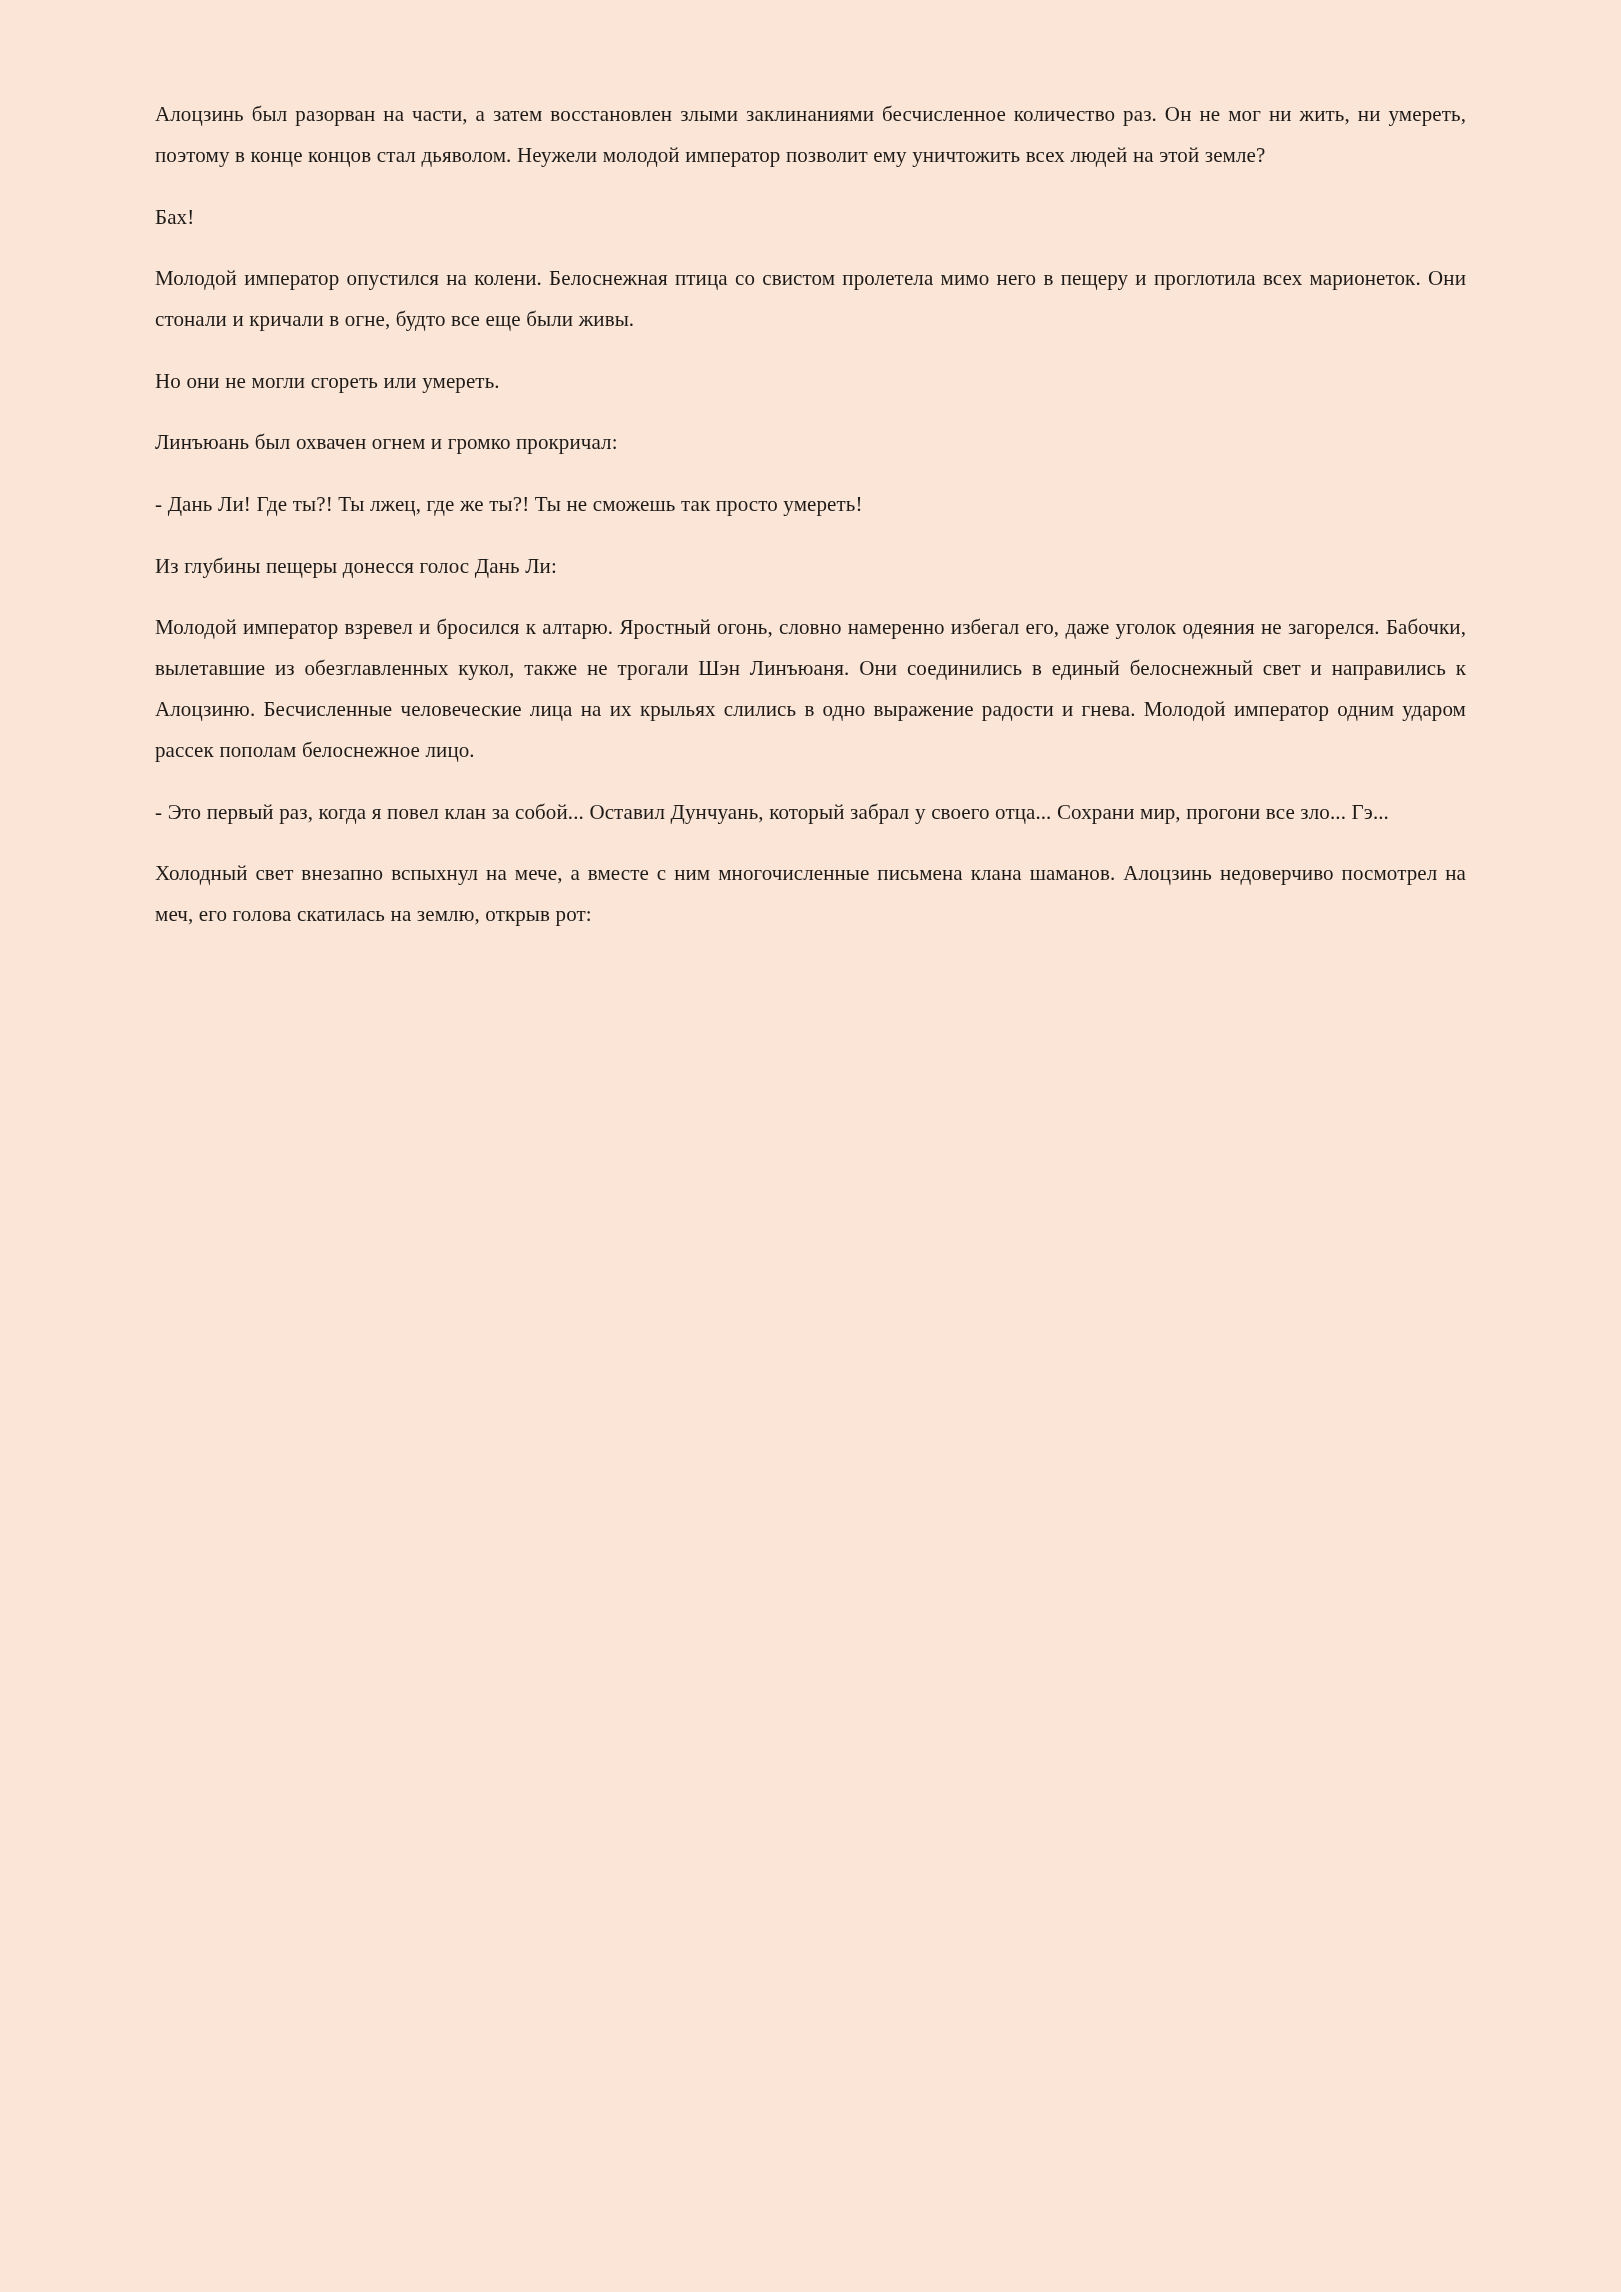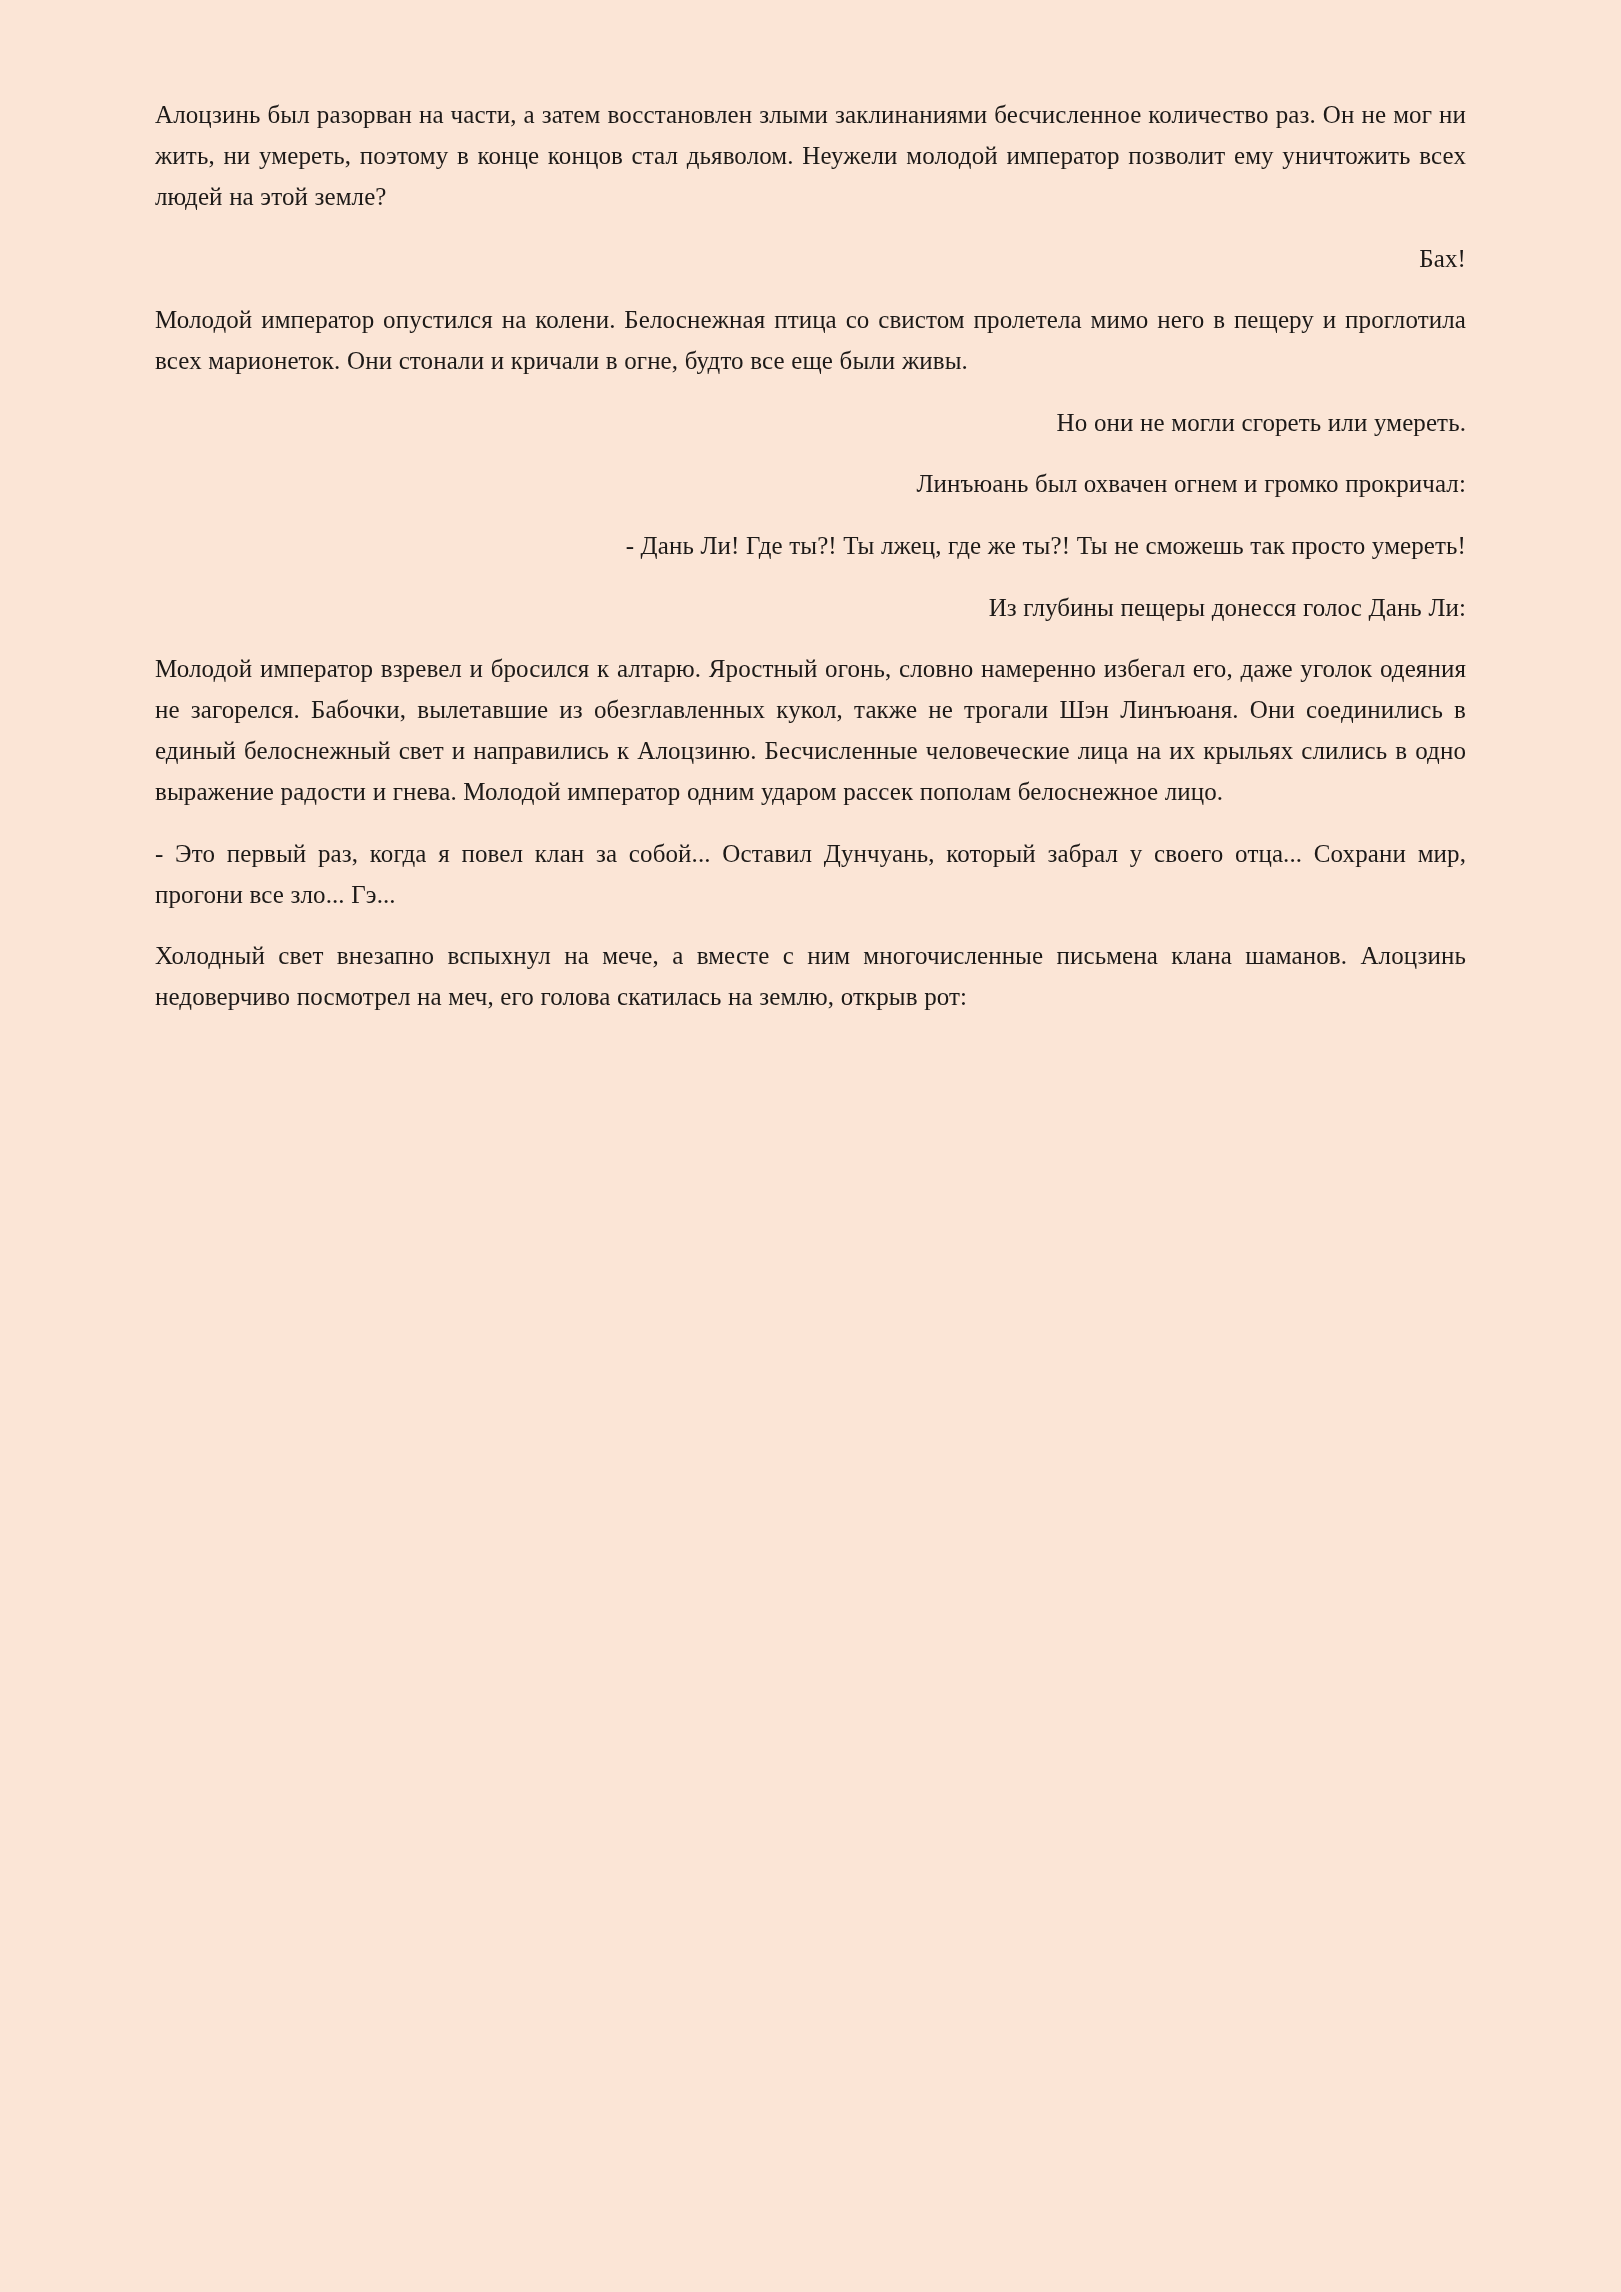--- a/index.html
+++ b/index.html
@@ -24,32 +24,32 @@
   }
   .text-column {
     position: absolute;
     left: 155px;
     top: 94px;
     width: 1311px;
   }
   p.para {
     margin: 0 0 20.6px 0;
     padding: 0;
-    font-size: 25px;
+    font-size: 21px;
     line-height: 41px;
     text-align: justify;
     text-justify: inter-word;
     letter-spacing: 0.1px;
     word-spacing: 0.2px;
     color: #1d1a18;
     -webkit-font-smoothing: antialiased;
   }
   
   p.para.short {
-    text-align: right;
+    text-align: left;
   }
 </style>
 </head>
 <body>
 
 <div class="page">
   <div class="text-column">
 
     <p class="para">Алоцзинь был разорван на части, а затем восстановлен злыми заклинаниями бесчисленное количество раз. Он не мог ни жить, ни умереть, поэтому в конце концов стал дьяволом. Неужели молодой император позволит ему уничтожить всех людей на этой земле?</p>
     <p class="para short">Бах!</p>

